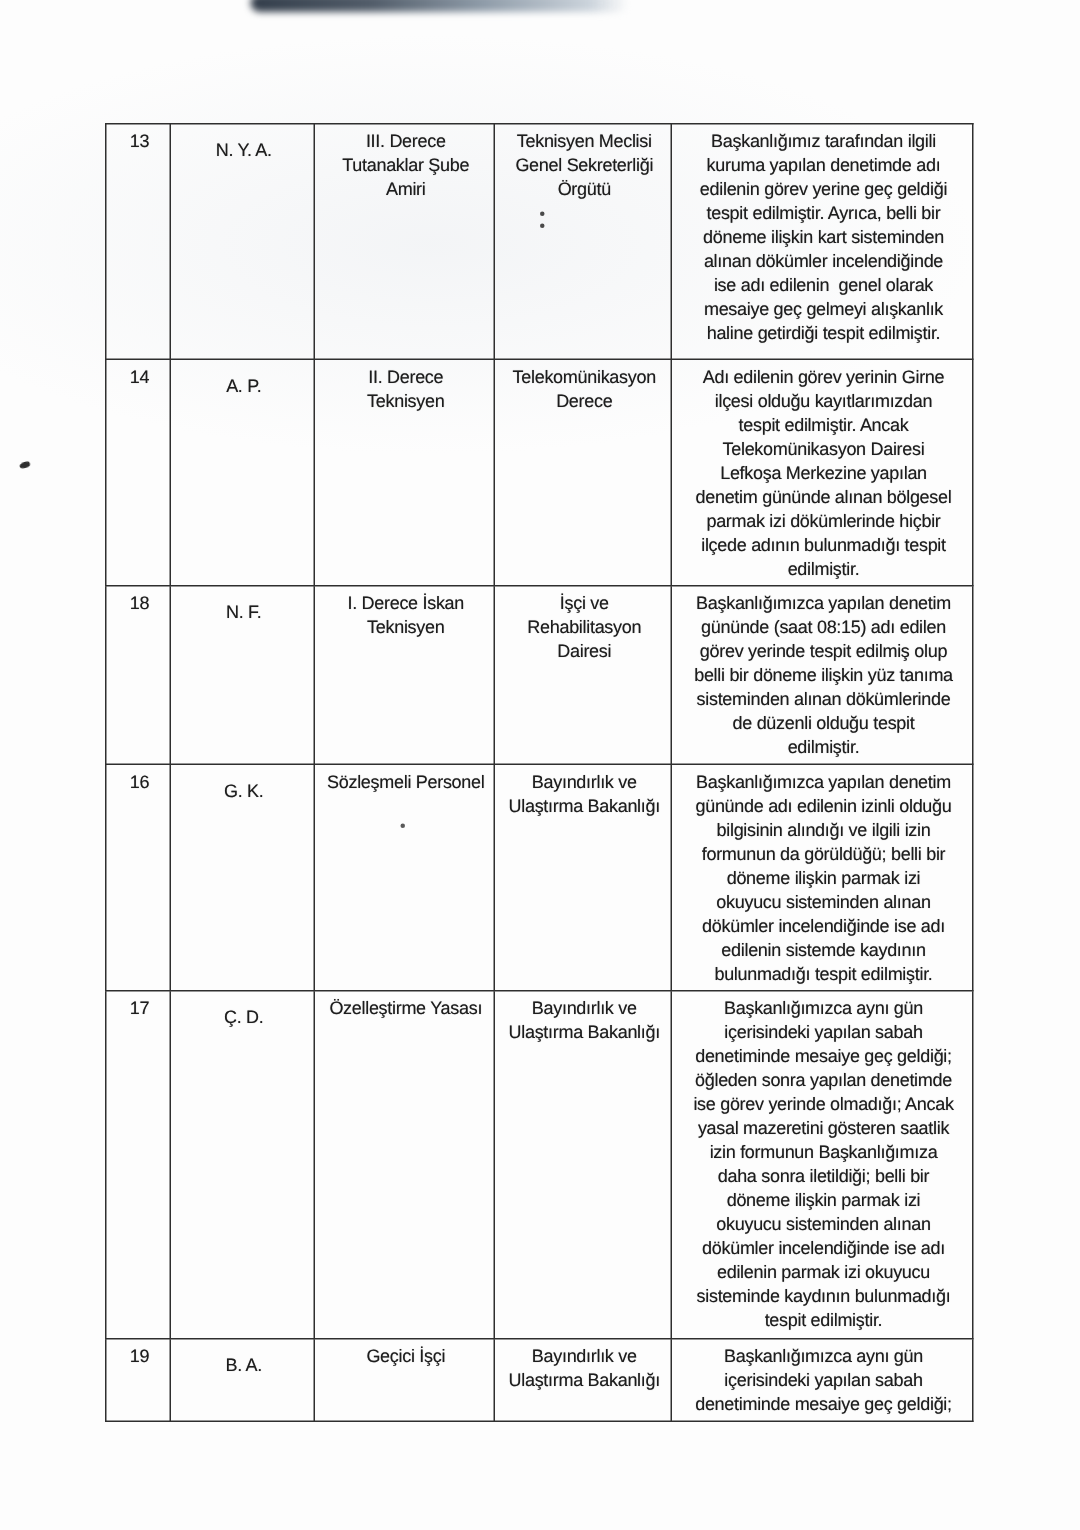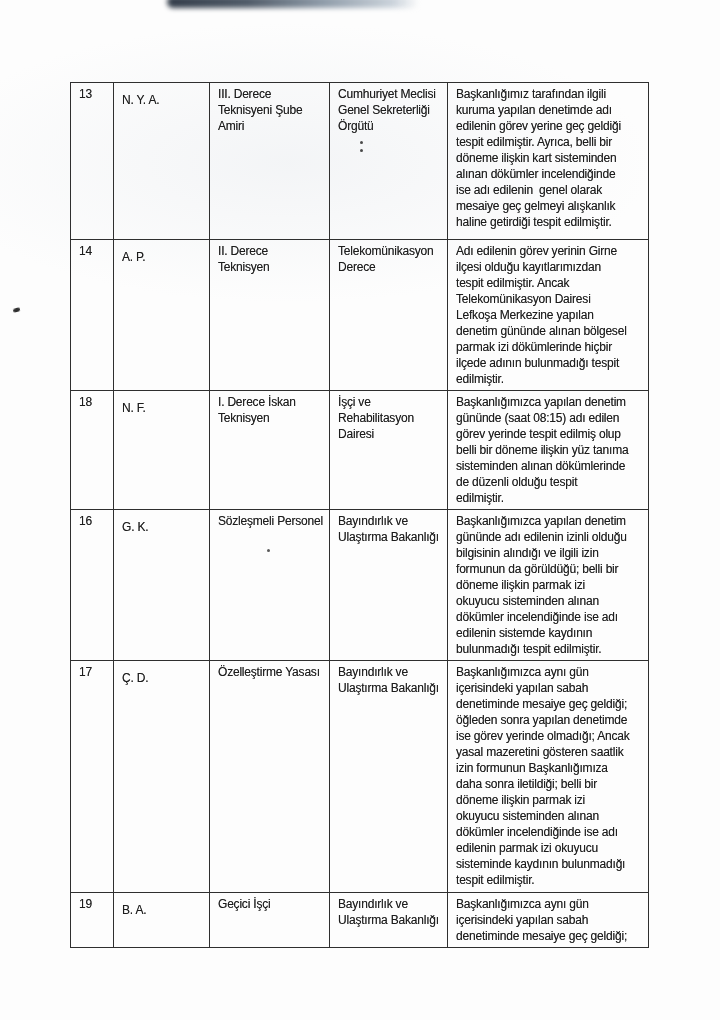--- a/index.html
+++ b/index.html
@@ -6,20 +6,21 @@
   body{
     width:720px;height:1020px;position:relative;overflow:hidden;
     background:#ffffff;
     font-family:"Liberation Sans",sans-serif;
   }
   .page{
     position:absolute;inset:0;
     background:
       radial-gradient(520px 200px at 40% 16%, rgba(225,229,234,.35), rgba(255,255,255,0) 70%),
       #fdfdfd;
+    text-align: center;
   }
   
   .smudge-top{
     position:absolute;left:167px;top:-4px;width:252px;height:12px;
     border-radius:8px;
     background:linear-gradient(90deg,#333d4a 0%,#515c69 32%,#8f9ca9 62%,#ccd4dc 90%,rgba(255,255,255,0) 100%);
     filter:blur(2.5px);
   }
   .speck-left{
     position:absolute;left:13px;top:308px;width:7px;height:4px;
@@ -72,23 +73,23 @@
       <col style="width:96px">
       <col style="width:120px">
       <col style="width:118px">
       <col style="width:201px">
     </colgroup>
     <tbody id="audit-body">
         <tr>
     <td class="c-no"><span class="pre">13</span></td>
     <td class="c-name"><span class="pre">N. Y. A.</span></td>
     <td class="c-title"><span class="pre">III. Derece
-Teknisyeni Şube
+Tutanaklar Şube
 Amiri</span></td>
-    <td class="c-dept"><span class="pre">Cumhuriyet Meclisi
+    <td class="c-dept"><span class="pre">Teknisyen Meclisi
 Genel Sekreterliği
 Örgütü</span></td>
     <td class="c-finding"><span class="pre">Başkanlığımız tarafından ilgili
 kuruma yapılan denetimde adı
 edilenin görev yerine geç geldiği
 tespit edilmiştir. Ayrıca, belli bir
 döneme ilişkin kart sisteminden
 alınan dökümler incelendiğinde
 ise adı edilenin  genel olarak
 mesaiye geç gelmeyi alışkanlık

